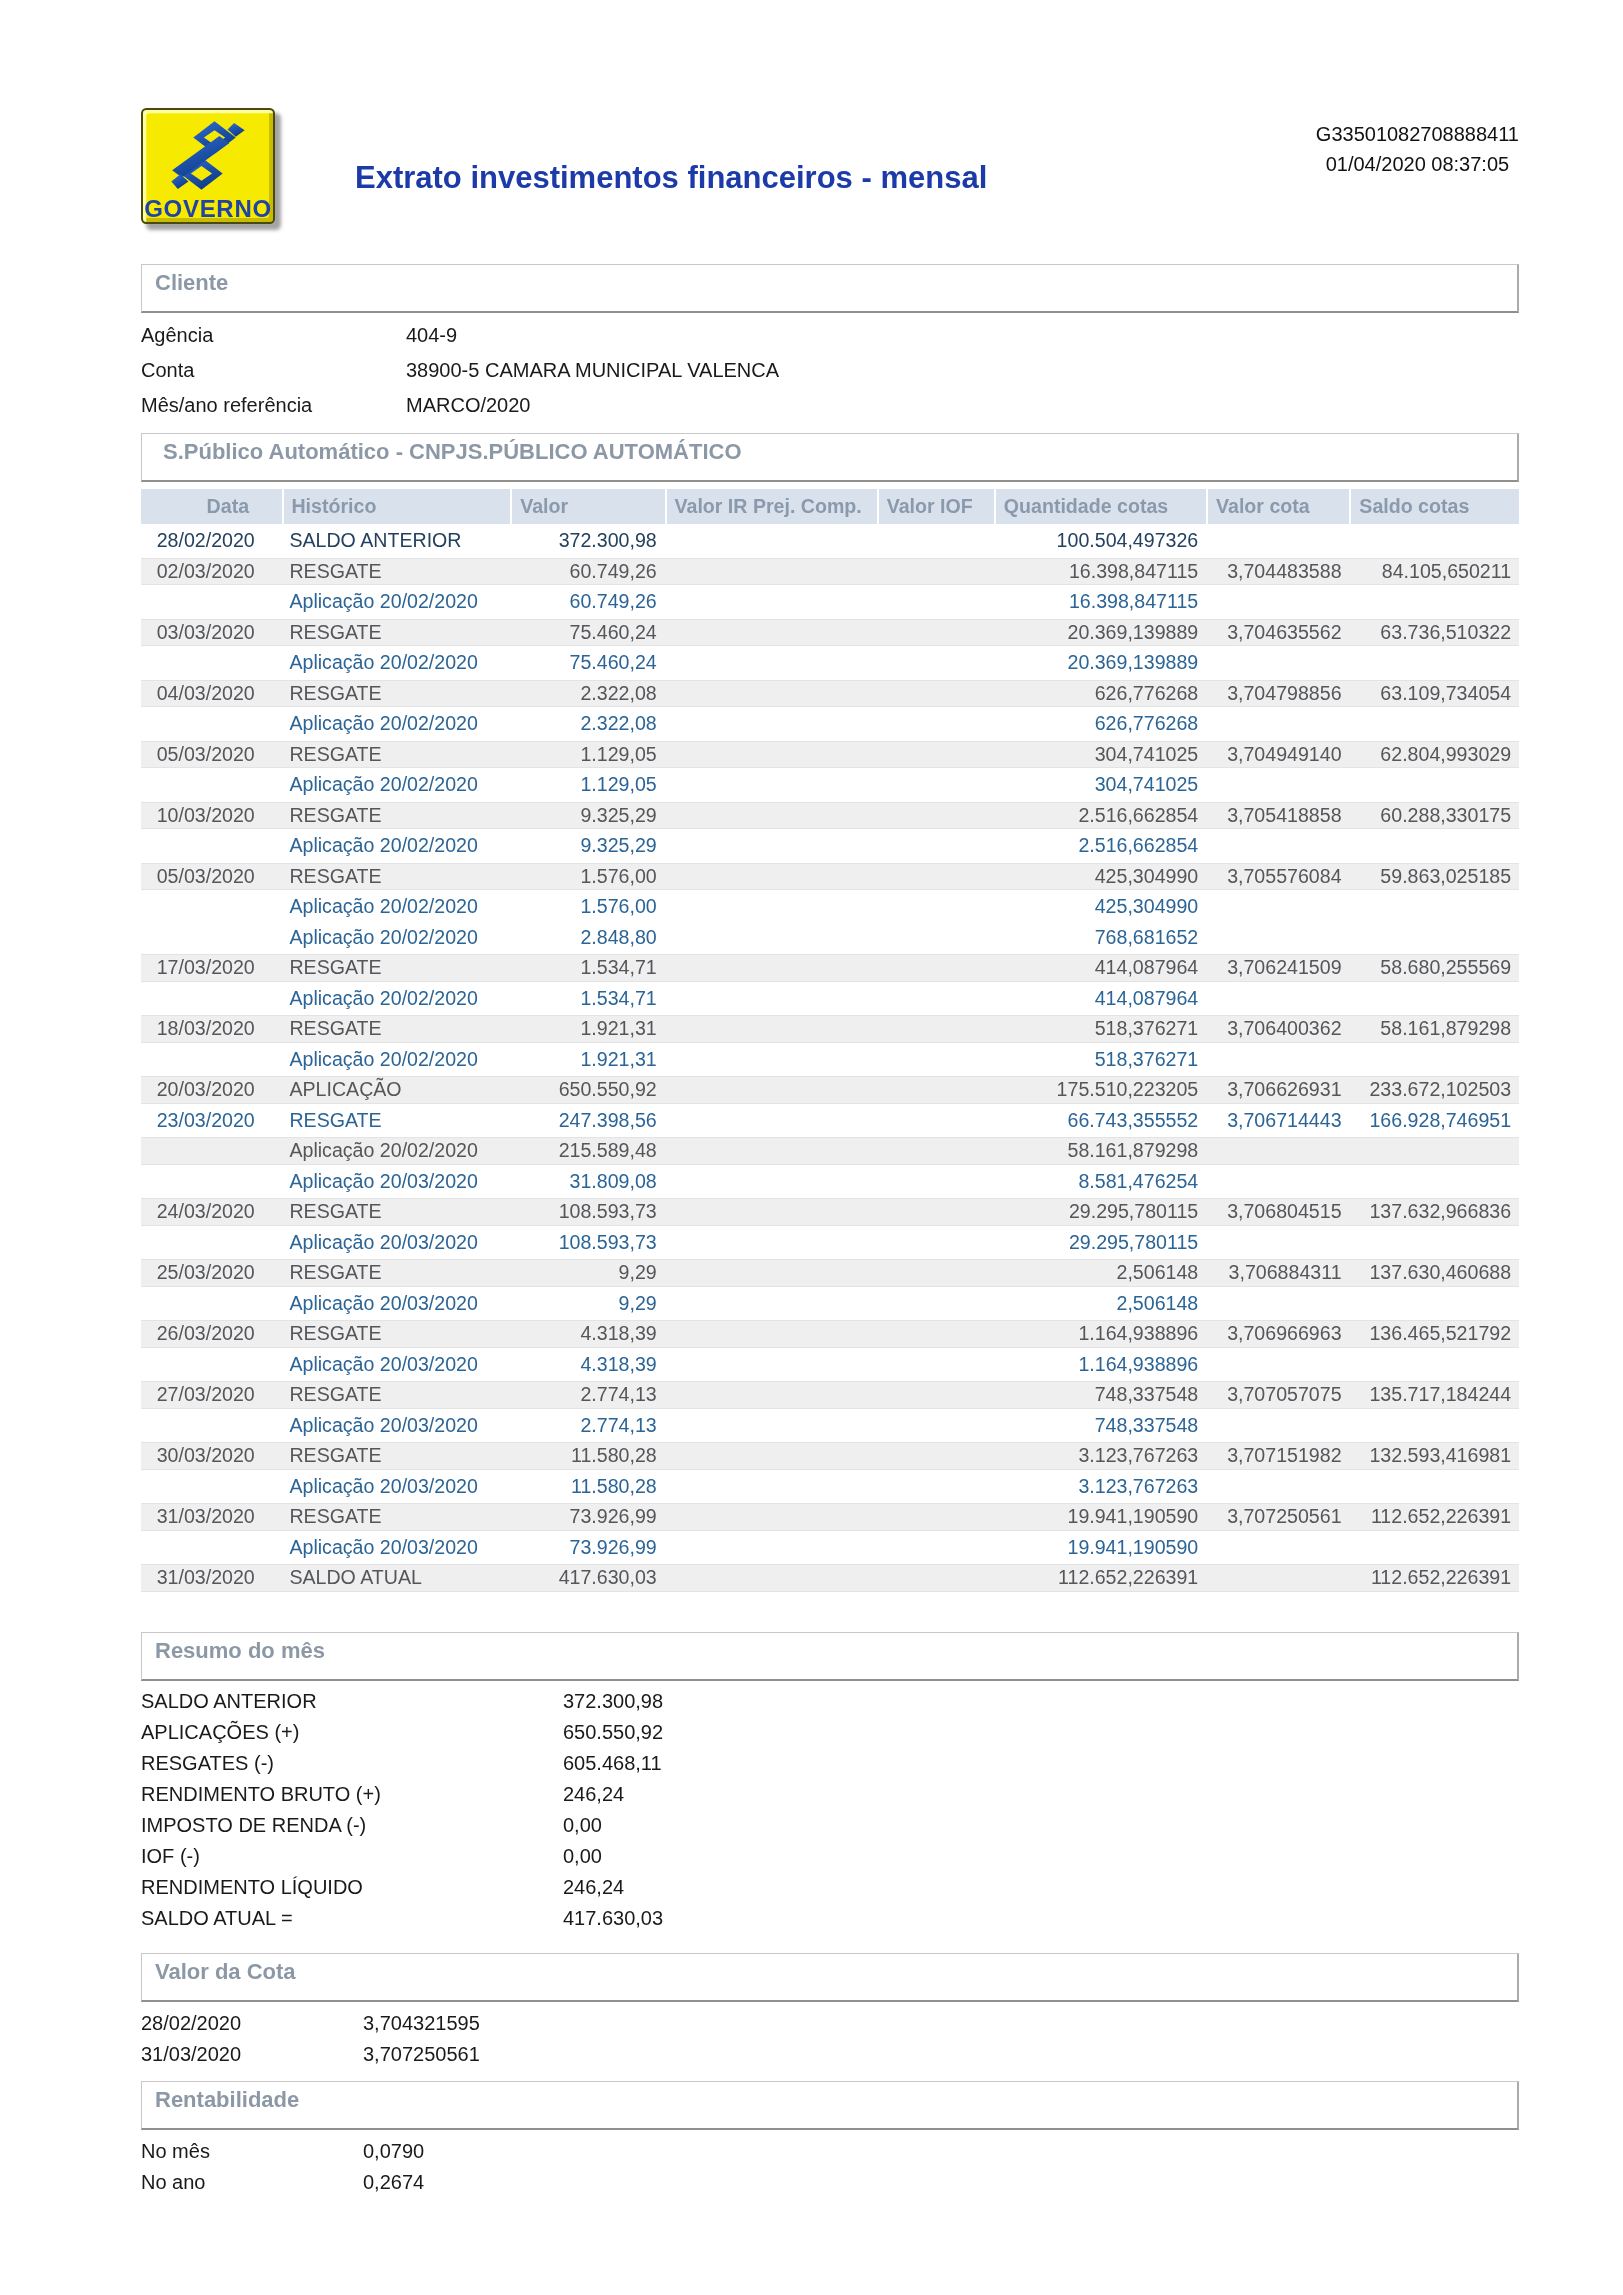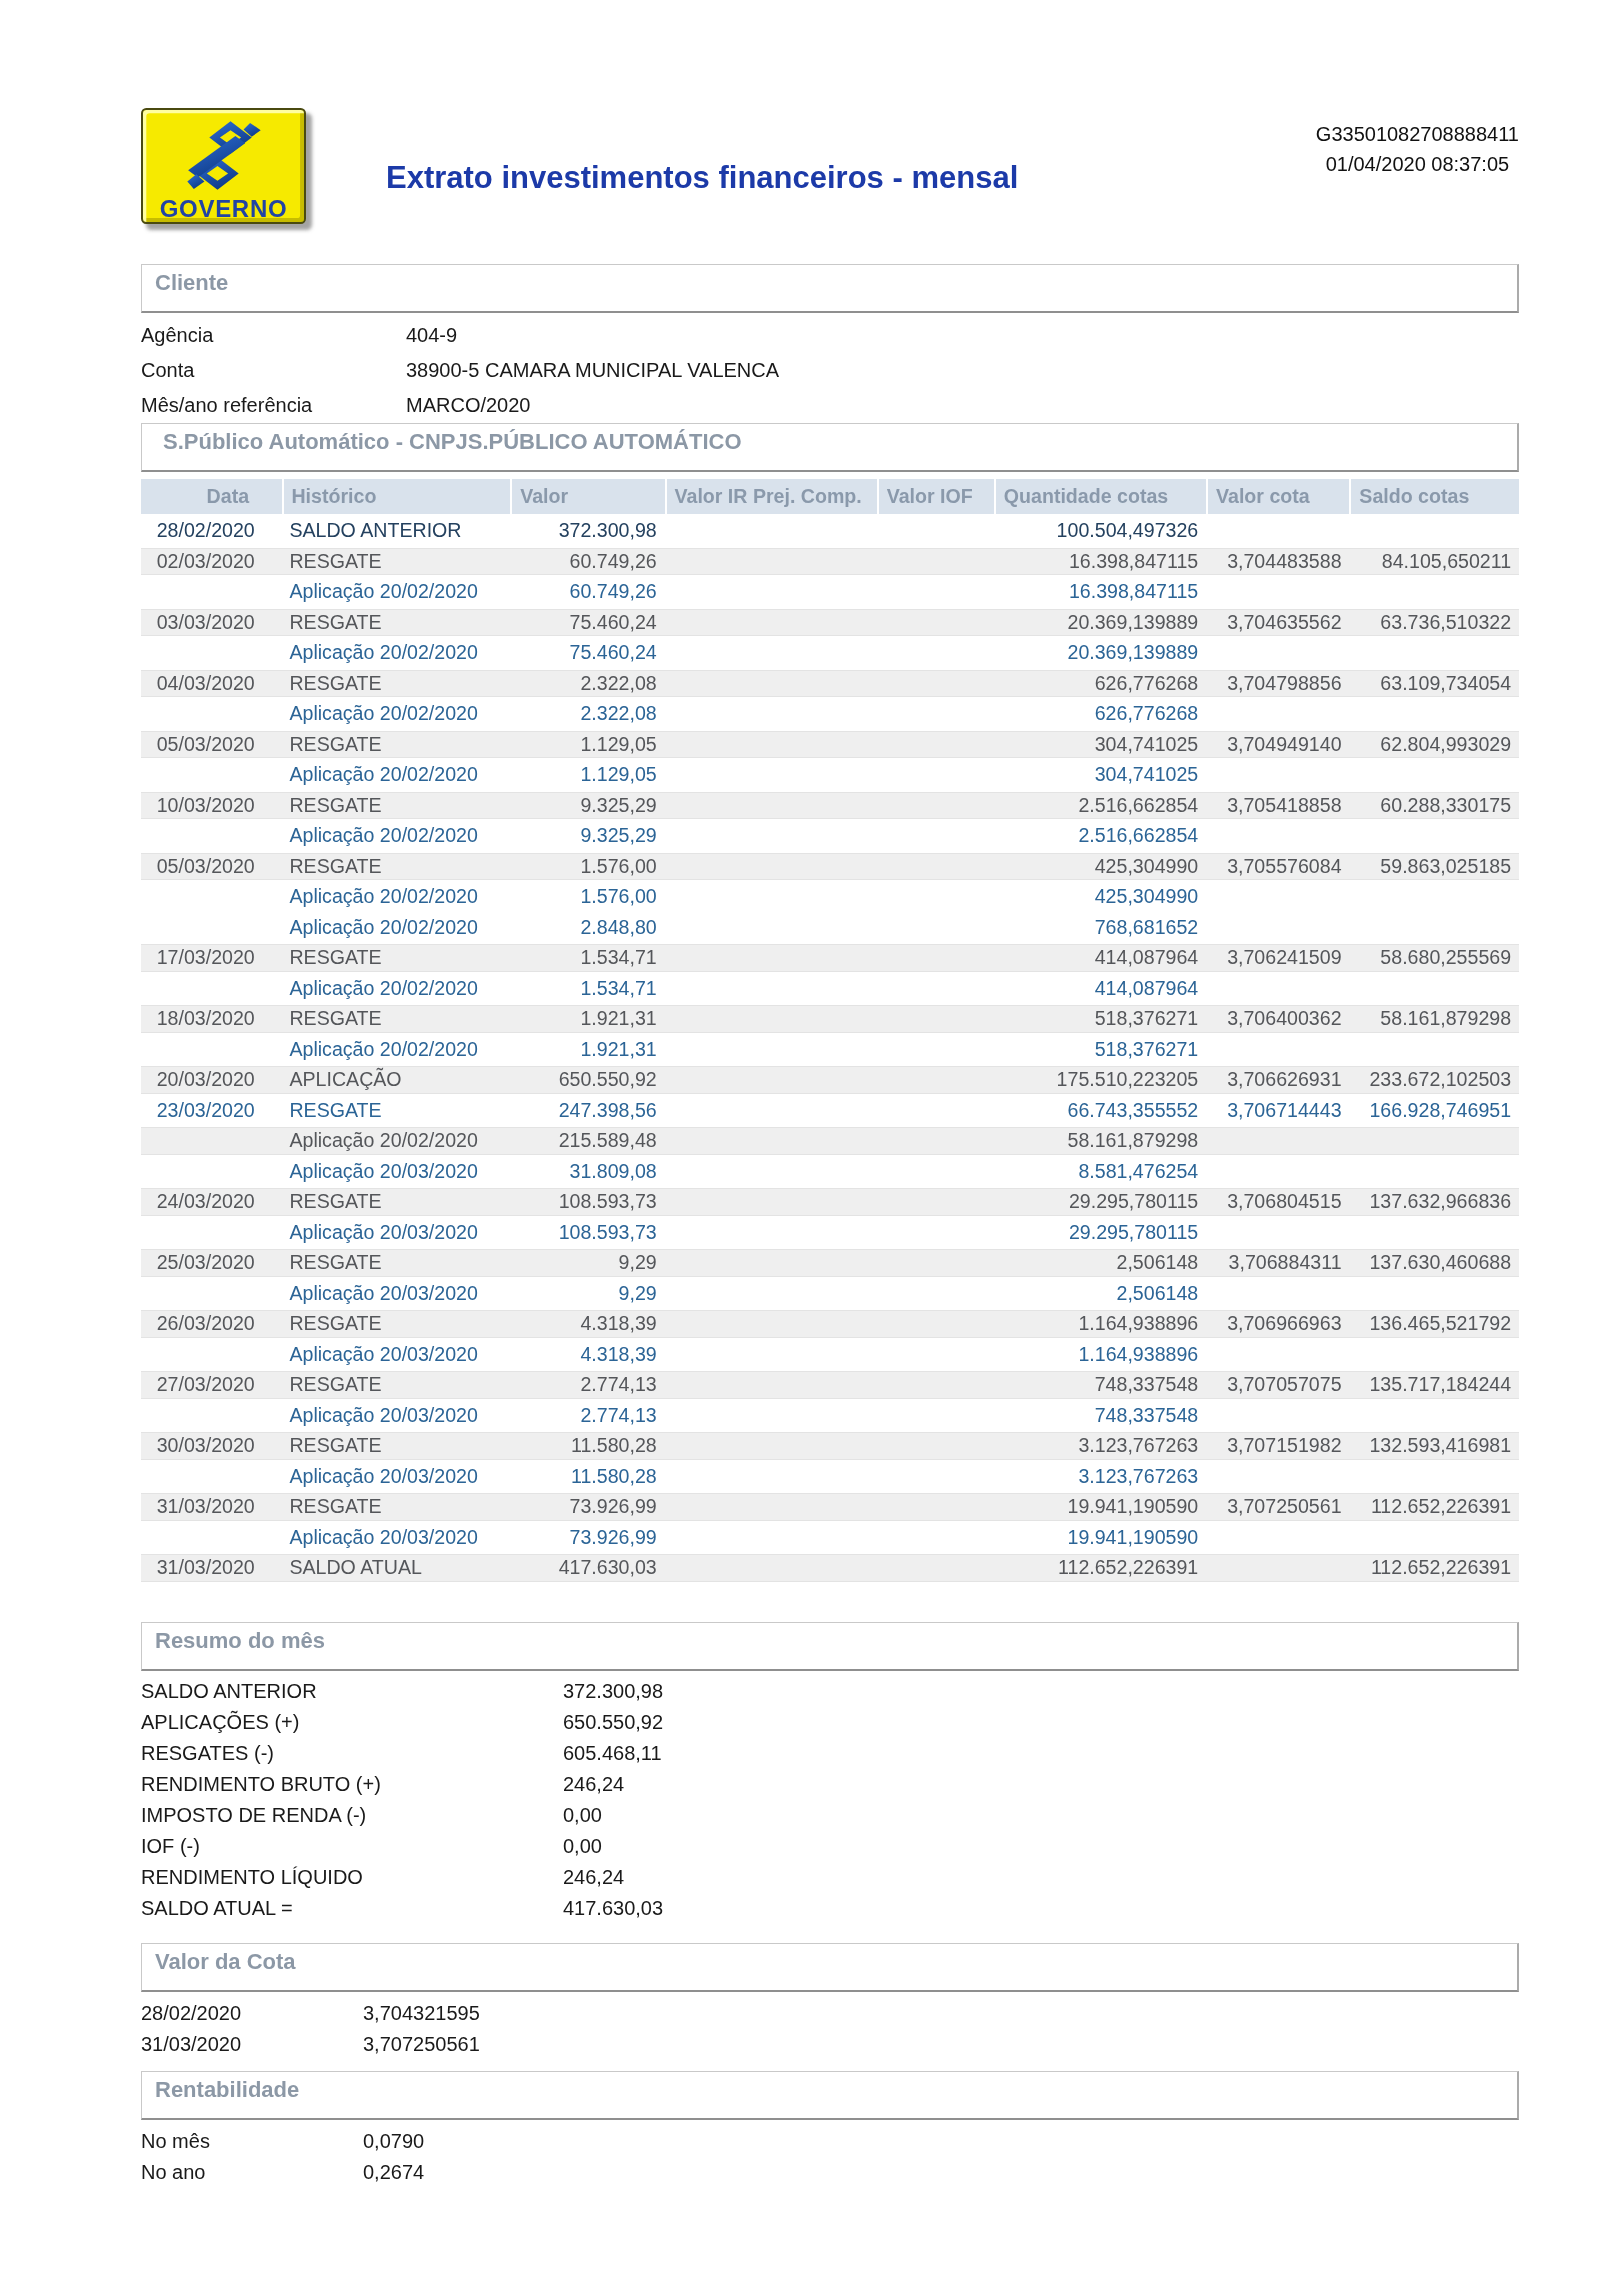--- a/index.html
+++ b/index.html
@@ -7,40 +7,40 @@
   body {
     width:1623px; height:2295px; overflow:hidden; position:relative;
     background:#ffffff; color:#1a1a1a;
     font-family:"Liberation Sans", sans-serif;
     padding:108px 104px 0 141px;
   }
 
   
   .page-header { display:flex; height:126px; }
   .logo-box {
-    width:165px; height:116px; flex:0 0 auto;
+    width:134px; height:116px; flex:0 0 auto;
     background:#f6ea00; border:2px solid #4a4a10; border-radius:5.2px;
     box-shadow: inset 3.3px 3.3px 0 rgba(255,255,170,.95),
                 inset -3.9px -3.9px 0 rgba(160,150,0,.55),
                 5.9px 5.9px 3.9px rgba(90,90,90,.55);
     display:flex; flex-direction:column; align-items:center;
     justify-content:space-between; padding:7.9px 0 5.2px;
   }
   .logo-text { font-weight:bold; font-size:24px; letter-spacing:0.7px; color:#2144a4; }
   .doc-title { flex:1; padding:52px 0 0 80px; font-size:31px; font-weight:bold; color:#1c3aa8; white-space:nowrap; }
   .doc-meta  { padding-top:10.5px; text-align:center; font-size:20px; line-height:30px; color:#111; white-space:nowrap; }
 
   
   .section-bar {
     border:1.3px solid #c9c9c9; border-right:2px solid #ababab; border-bottom:2.6px solid #8f8f8f;
     background:#fff; height:49px; line-height:35px; padding-left:13px;
     font-size:22px; font-weight:bold; color:#8c98a6; white-space:nowrap;
   }
   .mt-cliente   { margin-top:30px; }
-  .mt-statement { margin-top:0;padding-left:21px; }
+  .mt-statement { margin-top:10px;padding-left:21px; }
   .mt-resumo    { margin-top:37px; }
   .mt-valor     { margin-top:19.6px; }
   .mt-renta     { margin-top:11.8px; }
 
   
   .kv { margin-top:5.2px; }
   .kv-row { display:flex; white-space:nowrap; }
   .kv-value { white-space:nowrap; }
   .cliente .kv-row { line-height:35px; font-size:20px; }
   .cliente .kv-label { width:265px; flex:0 0 auto; }

